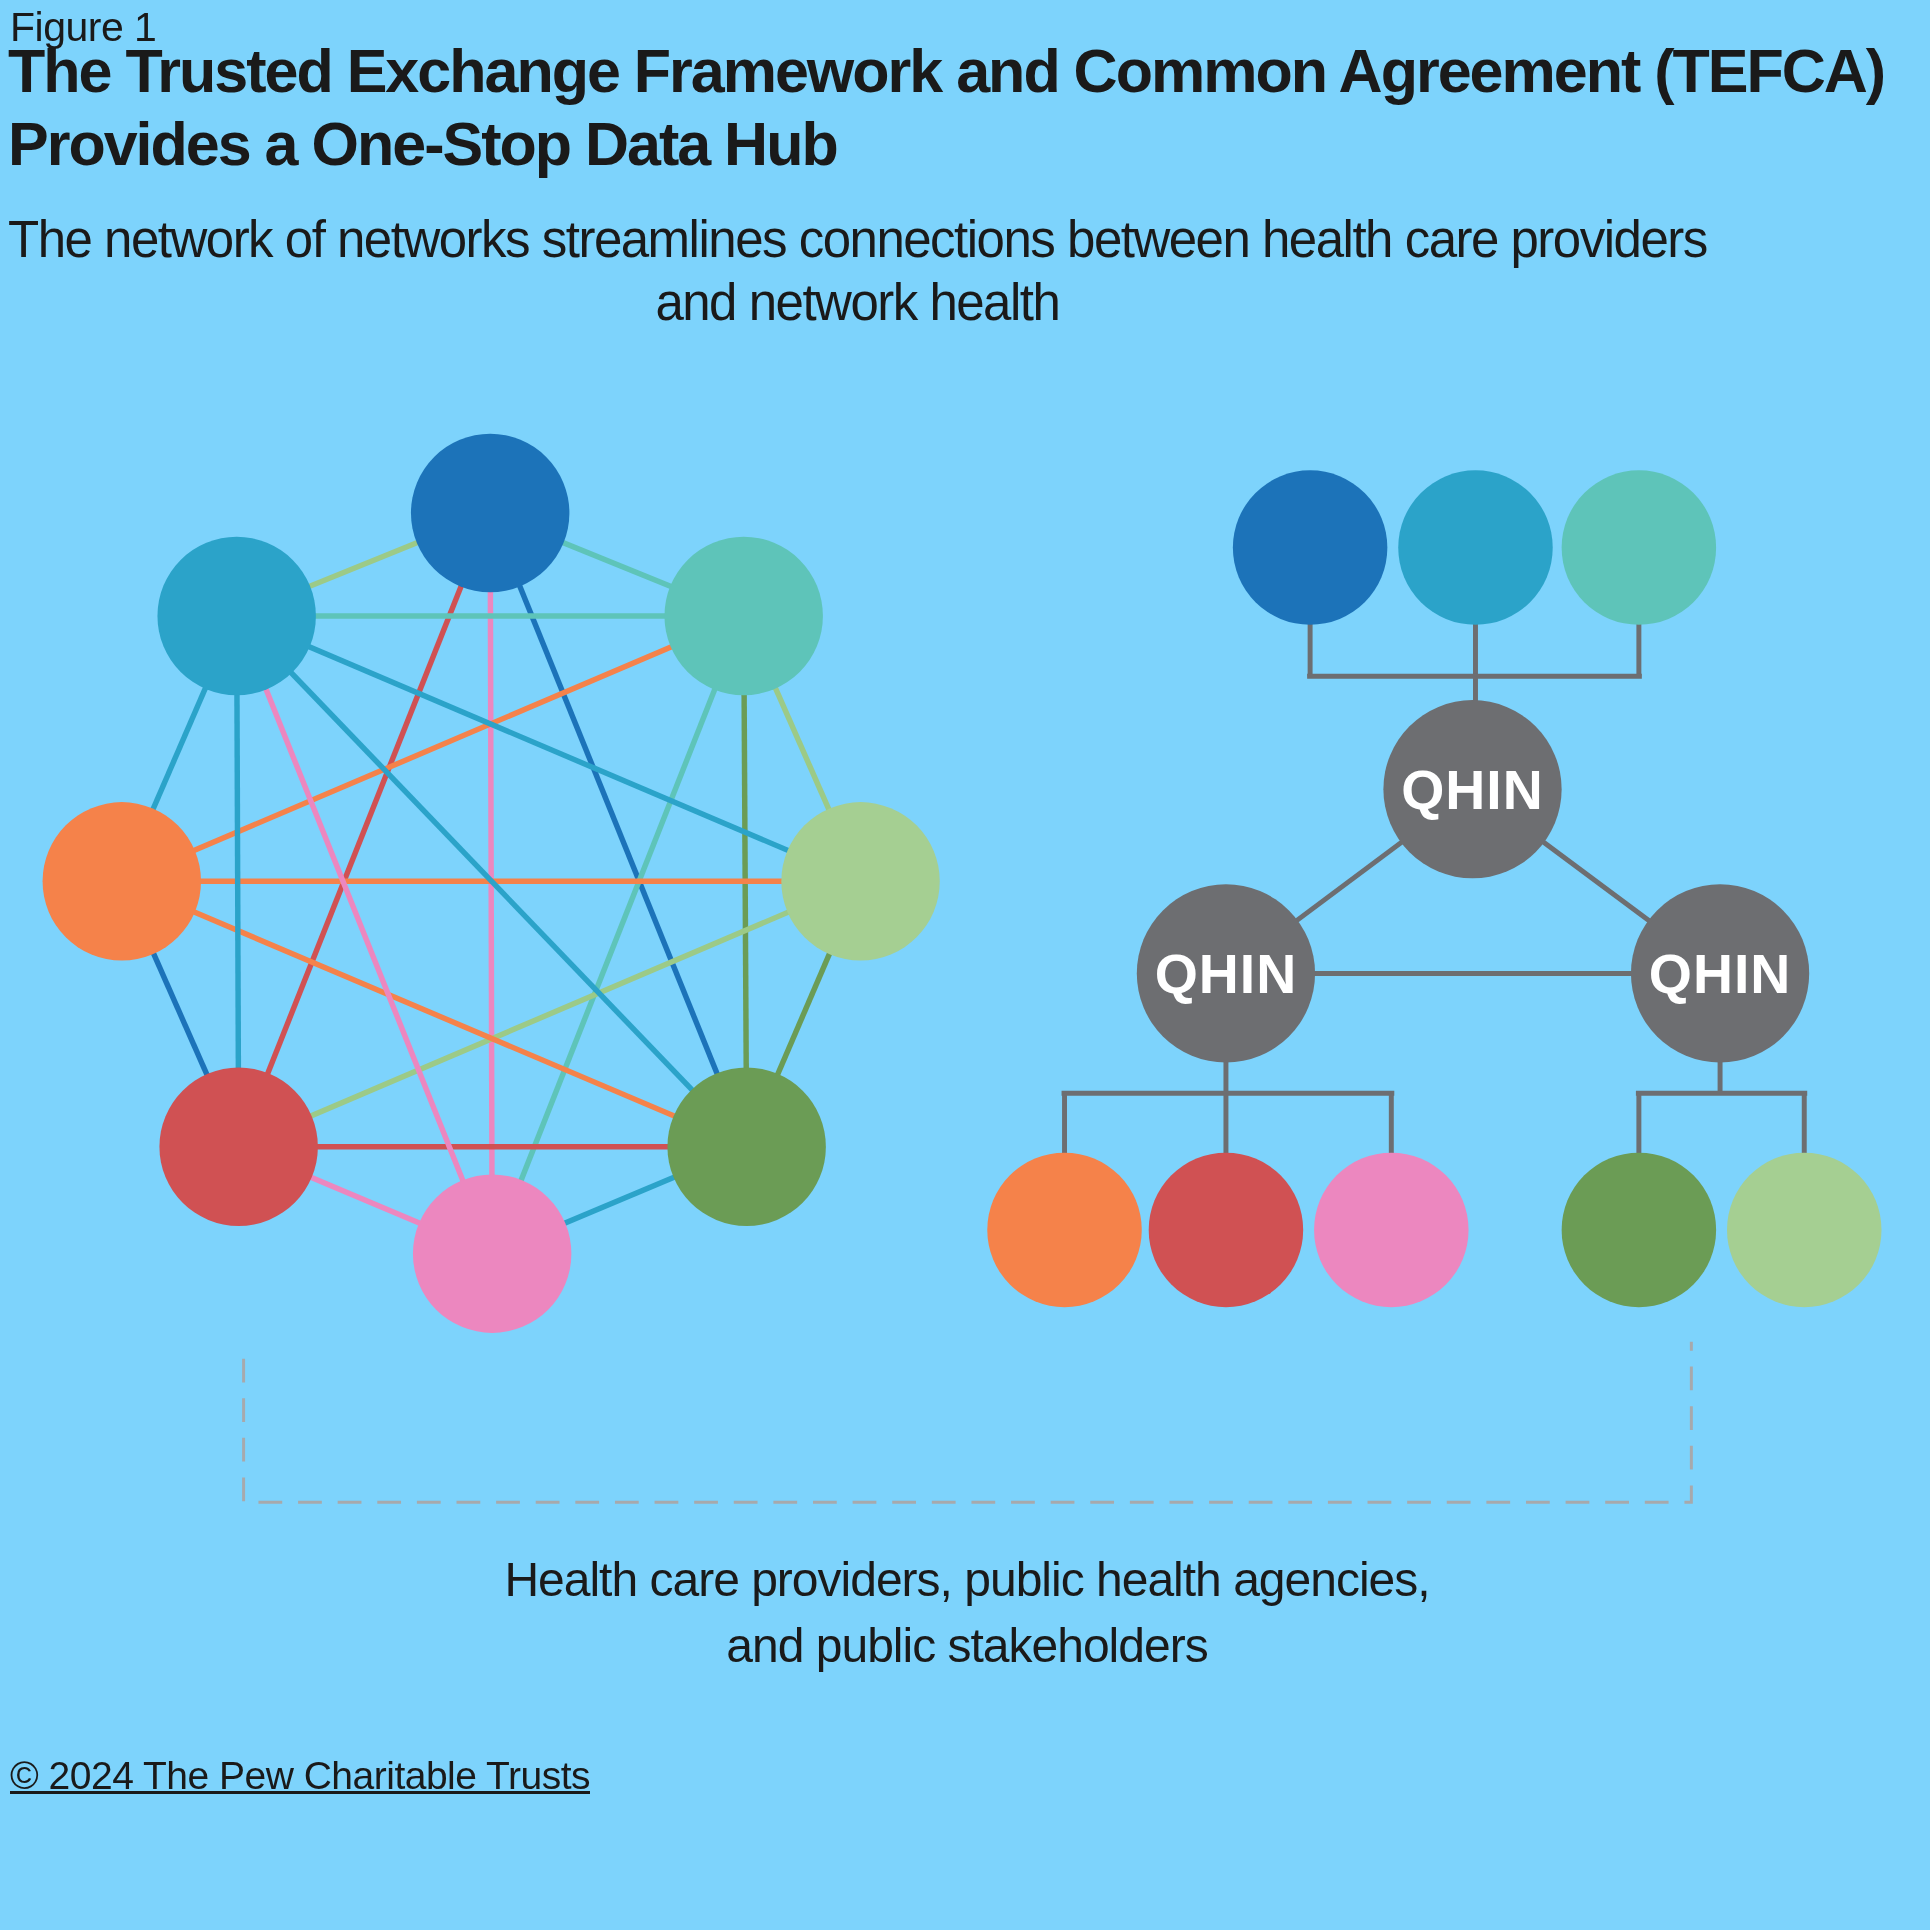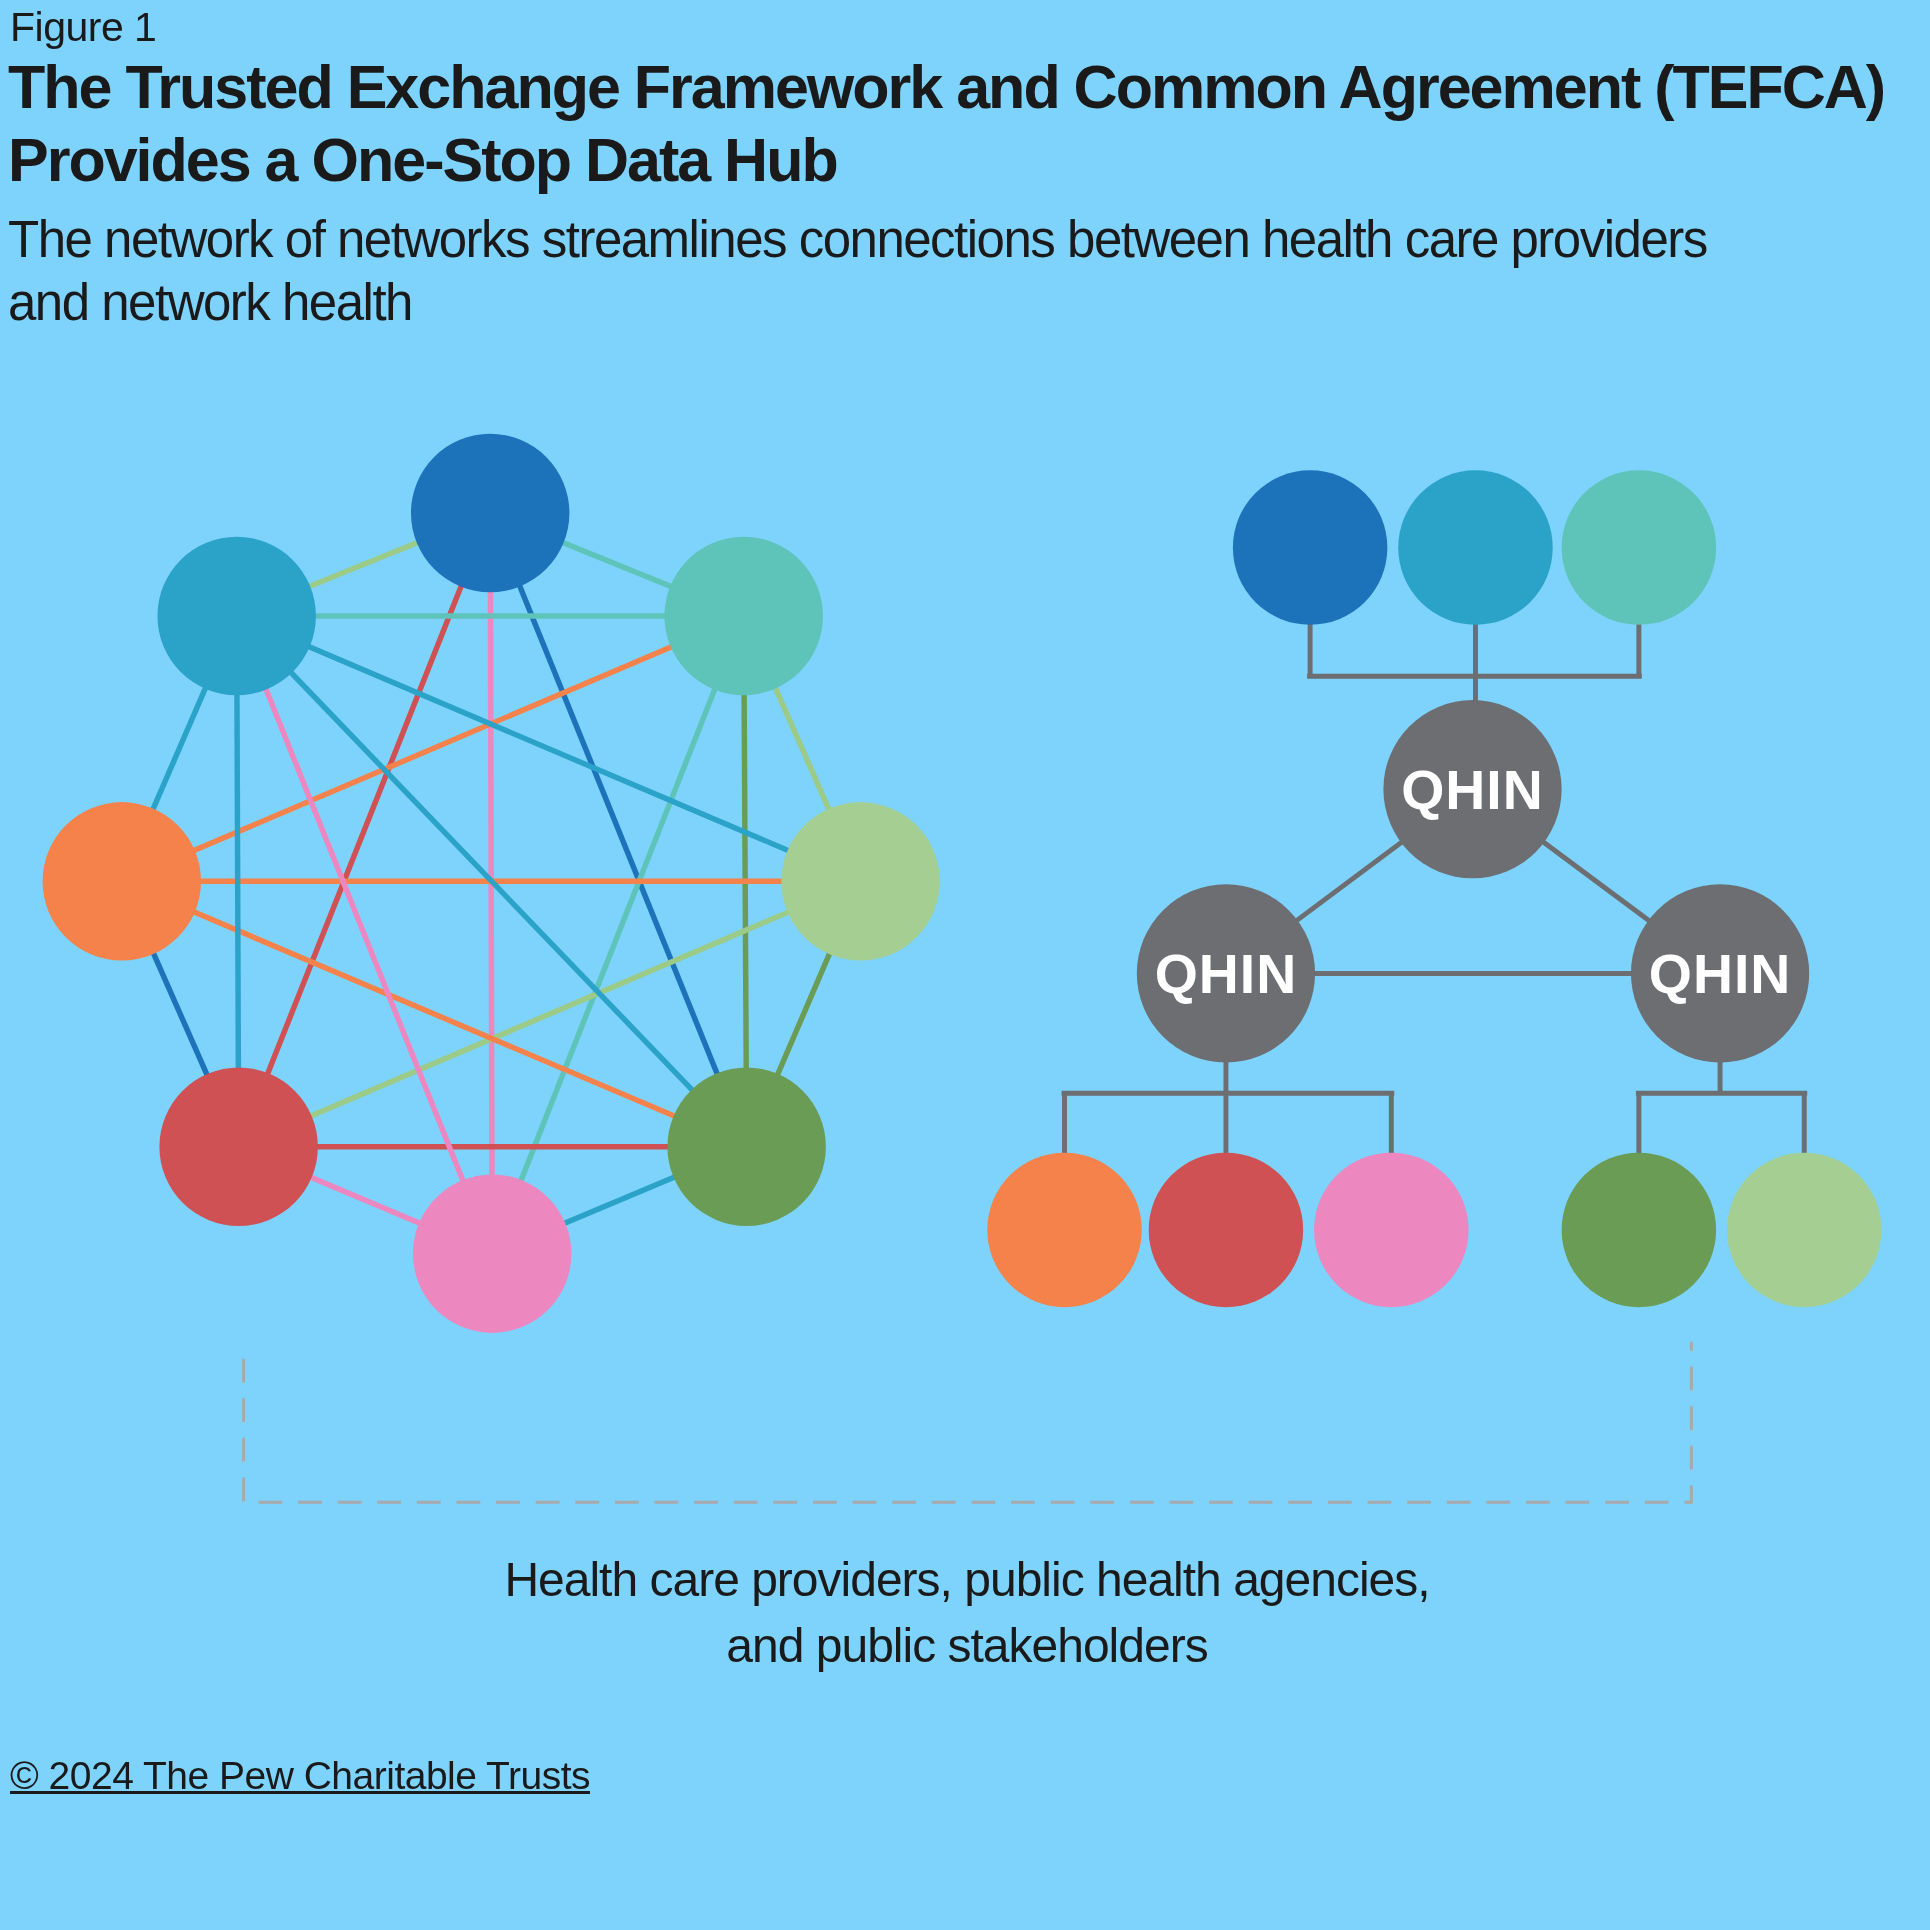--- a/index.html
+++ b/index.html
@@ -19,40 +19,41 @@
     position: absolute;
     left: 10px;
     top: 4px;
     font-size: 41px;
     letter-spacing: -0.5px;
     color: #1a1a1a;
   }
   .figure-title {
     position: absolute;
     left: 8px;
-    top: 51px;
+    top: 35px;
     margin: 0;
     font-size: 61px;
     font-weight: 700;
     letter-spacing: -2px;
     line-height: 73px;
     color: #1a1a1a;
     white-space: nowrap;
   }
   .figure-subtitle {
     position: absolute;
     left: 8px;
     top: 208px;
     margin: 0;
     font-size: 51px;
     font-weight: 400;
     letter-spacing: -1.5px;
     line-height: 63px;
     color: #1a1a1a;
     white-space: nowrap;
+    text-align: center;
   }
   #diagram {
     position: absolute;
     left: 0;
     top: 0;
     width: 1931px;
     height: 1931px;
   }
   .bracket-caption {
     position: absolute;

